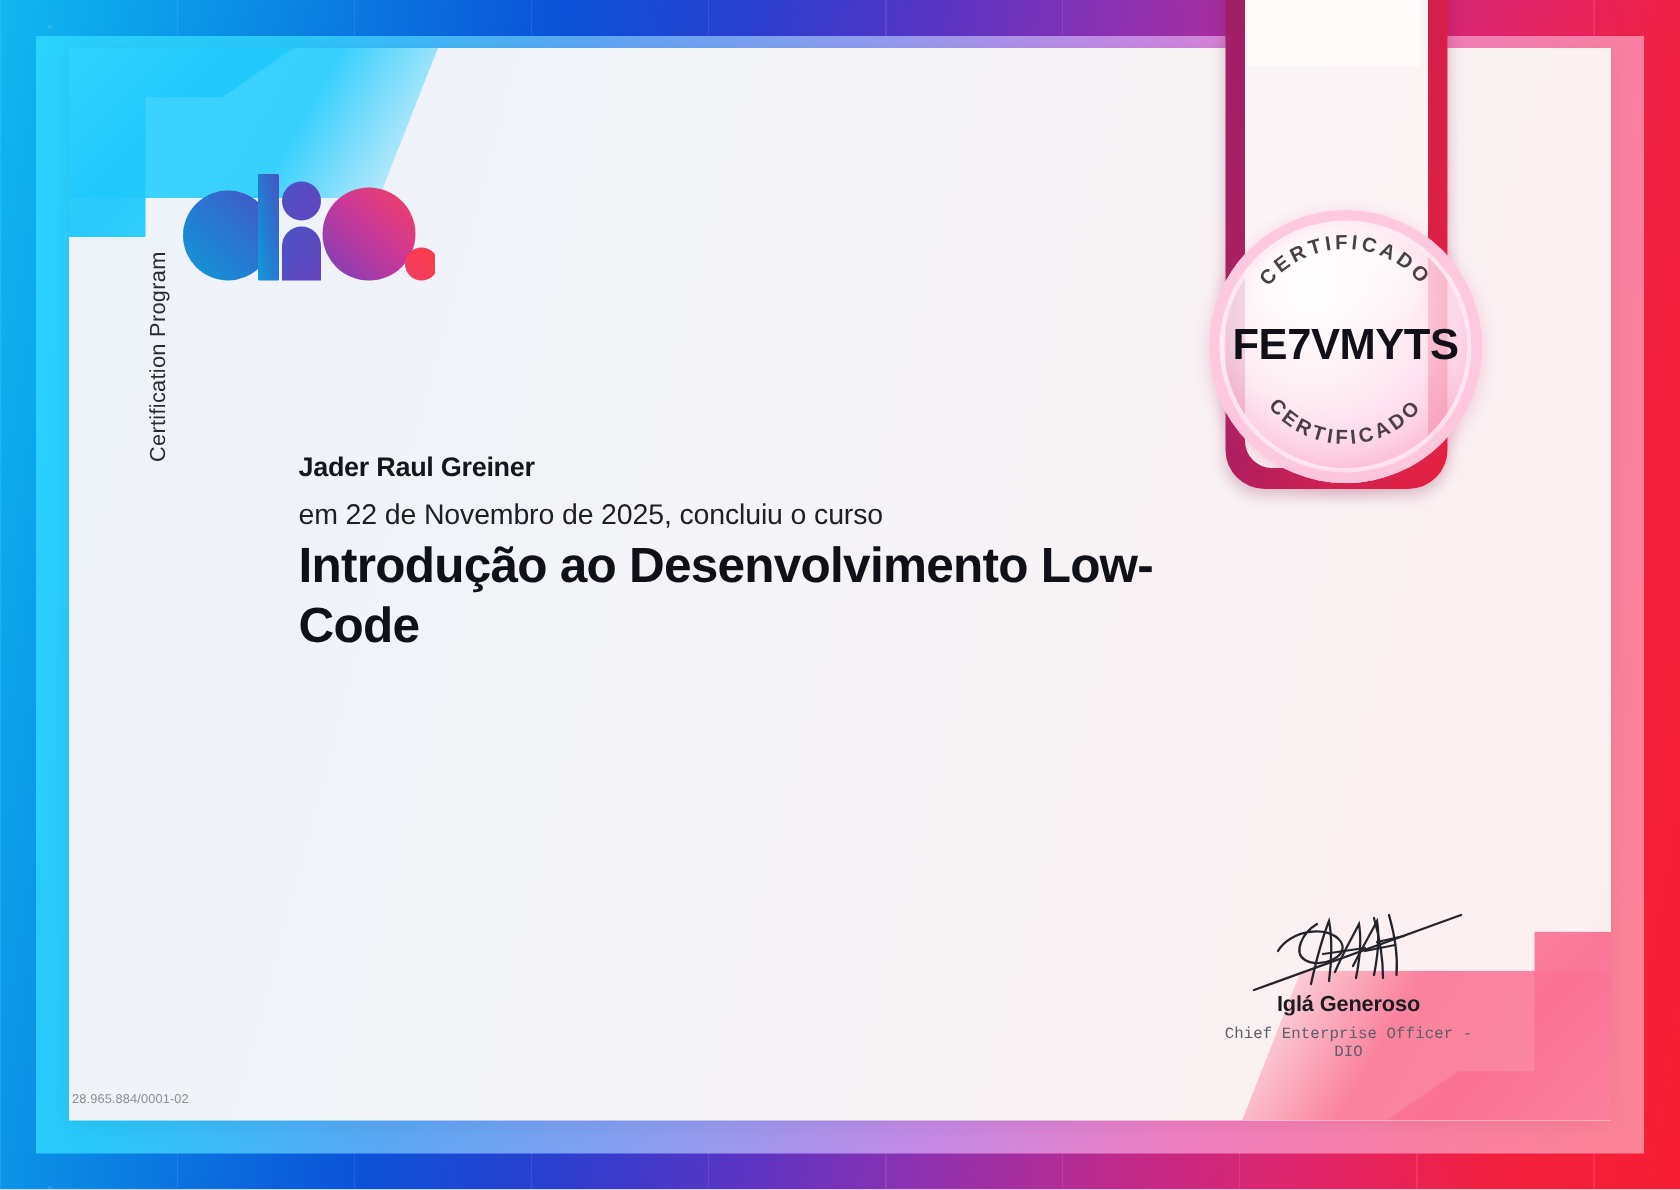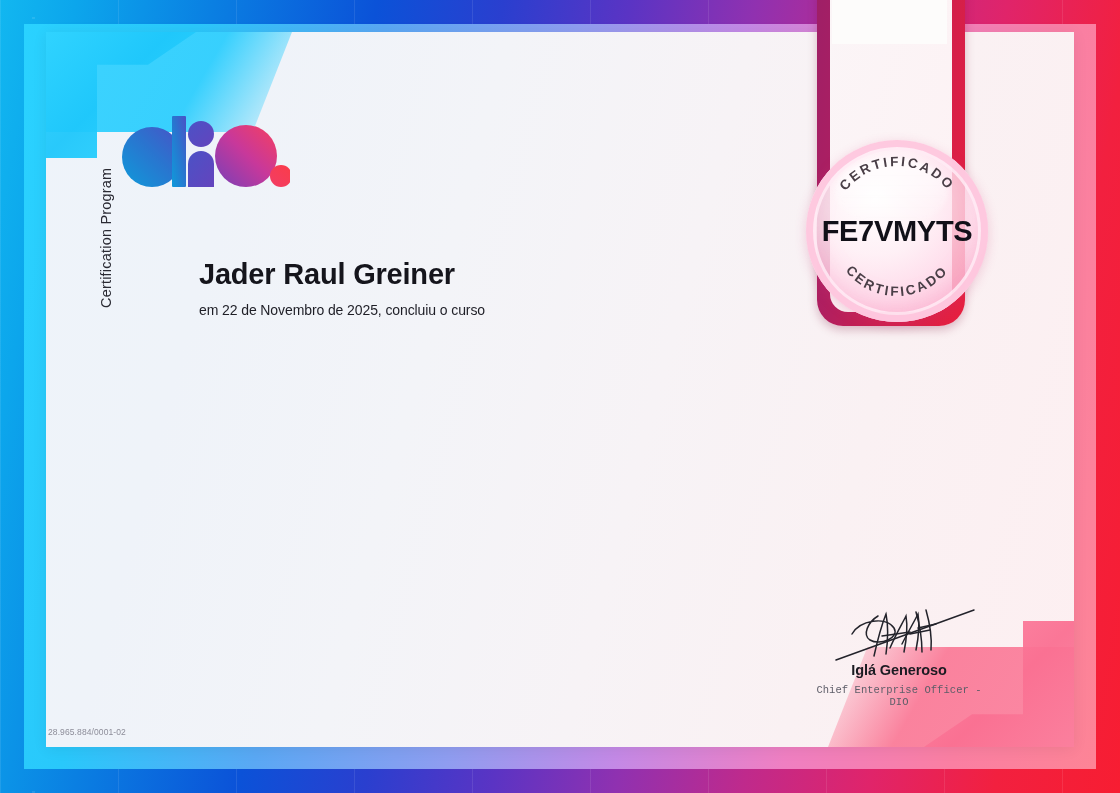--- a/index.html
+++ b/index.html
@@ -241,28 +241,29 @@
 
   
   .body-text { position: absolute; left: 199px; top: 258px; width: 620px; }
   .line-intro {
     font-size: 20px;
     color: #1e1e26;
     letter-spacing: -0.1px;
     margin-bottom: 9px;
   }
   .line-name {
-    font-size: 29px;
+    font-size: 18px;
     font-weight: bold;
     color: #15151c;
     letter-spacing: -0.2px;
     margin-bottom: 11px;
+    margin-top: 43px;
   }
   .line-date {
-    font-size: 14px;
+    font-size: 19px;
     color: #1e1e26;
     letter-spacing: -0.1px;
     margin-bottom: 2px;
   }
   .line-course {
     font-size: 33px;
     font-weight: bold;
     color: #101018;
     line-height: 1.22;
     letter-spacing: -0.5px;
@@ -358,20 +359,21 @@
 
       <circle cx="163" cy="70" r="11" fill="url(#gDot)"></circle>
     </svg>
   </div>
 
   <div class="vertical-label">Certification  Program</div>
 
   <div class="body-text">
     <div class="line-name">Jader Raul Greiner</div>
     <div class="line-date">em 22 de Novembro de 2025, concluiu o curso</div>
+    <div class="line-course">Introdução ao Desenvolvimento Low-Code</div>
   </div>
 
   <div class="ribbon">
     <div class="ribbon-inner"></div>
   </div>
   <div class="ribbon-notch"></div>
 
   <div class="seal">
     <div class="seal-gloss"></div>
     <svg class="seal-arc" viewBox="0 0 182 182">

